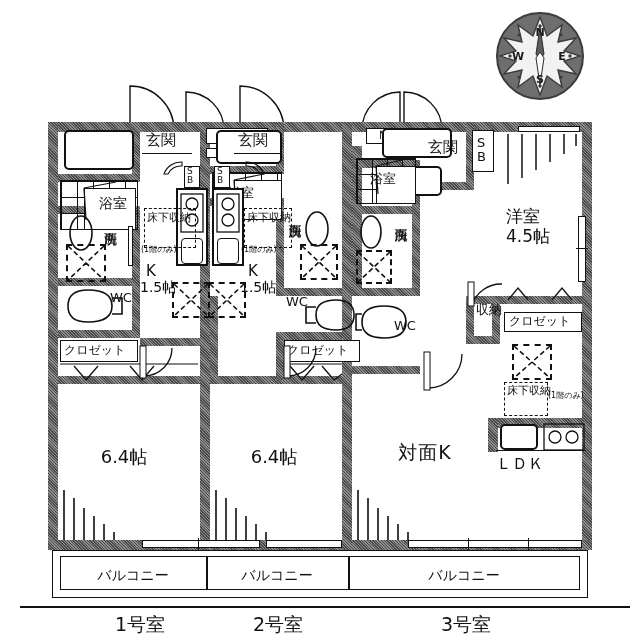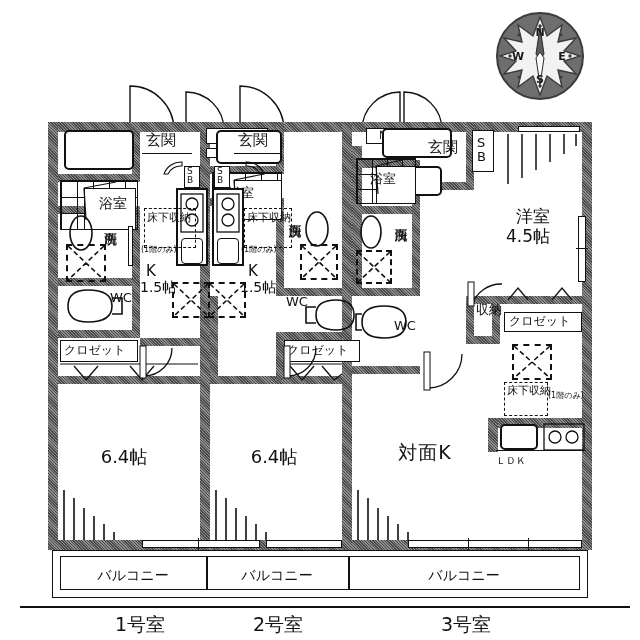--- a/index.html
+++ b/index.html
@@ -8,21 +8,21 @@
 
   
   .abs{position:absolute;box-sizing:border-box;}
   .wallpat{position:absolute;background:
       repeating-linear-gradient(45deg,#4a4a4a 0 1px,#8d8d8d 1px 2px),#6b6b6b;}
   .thin{position:absolute;border:1px solid #111;box-sizing:border-box;background:#fff;}
   .thin2{position:absolute;border:2px solid #111;box-sizing:border-box;background:#fff;}
   .hair{position:absolute;background:#111;}
   .lbl{position:absolute;color:#111;line-height:1.04;white-space:nowrap;
        font-family:"DejaVu Sans","Liberation Sans",sans-serif;}
-  .ctr{transform:translate(-50%,-50%);text-align:right;}
+  .ctr{transform:translate(-50%,-50%);text-align:left;}
   .dash{position:absolute;border:2px dashed #111;box-sizing:border-box;background:transparent;}
   svg{position:absolute;overflow:visible;}
   .stk{fill:none;stroke:#111;}
 
   
   .tile{position:absolute;background-image:
     linear-gradient(to right,#111 1px,transparent 1px),
     linear-gradient(to bottom,#111 1px,transparent 1px);
     border:1px solid #111;box-sizing:border-box;}
 
@@ -329,21 +329,21 @@
 
   <div class="wallpat" style="left:488px;top:418px;width:96px;height:10px"></div>
   <div class="wallpat" style="left:488px;top:418px;width:10px;height:34px"></div>
   <div class="thin2" style="left:500px;top:424px;width:38px;height:26px;border-radius:5px"></div>
   <svg style="left:542px;top:422px;width:44px;height:30px">
     <rect class="stk" x="2" y="2" width="40" height="26" stroke-width="1.3"></rect>
     <circle class="stk" cx="13" cy="15" r="6" stroke-width="1.3"></circle>
     <circle class="stk" cx="30" cy="15" r="6" stroke-width="1.3"></circle>
   </svg>
   <div class="thin" style="left:496px;top:450px;width:90px;height:6px;border:none;border-top:1px solid #111;background:none"></div>
-  <div class="lbl" style="left:496px;top:456px;font-size:10px">ＬＤＫ</div>
+  <div class="lbl" style="left:496px;top:456px;font-size:16px">ＬＤＫ</div>
 
   <div class="lbl ctr" style="left:425px;top:452px;font-size:19px;line-height:1.2;letter-spacing:1px">
     <span>対面K</span><br><span></span>
   </div>
 
   <svg style="left:424px;top:352px;width:56px;height:42px">
     <path class="stk" d="M4 2 L4 36 A34 34 0 0 0 38 2" stroke-width="1.3" fill="none"></path>
     <rect x="0" y="0" width="6" height="38" fill="#fff" stroke="#111" stroke-width="1"></rect>
   </svg>
 

